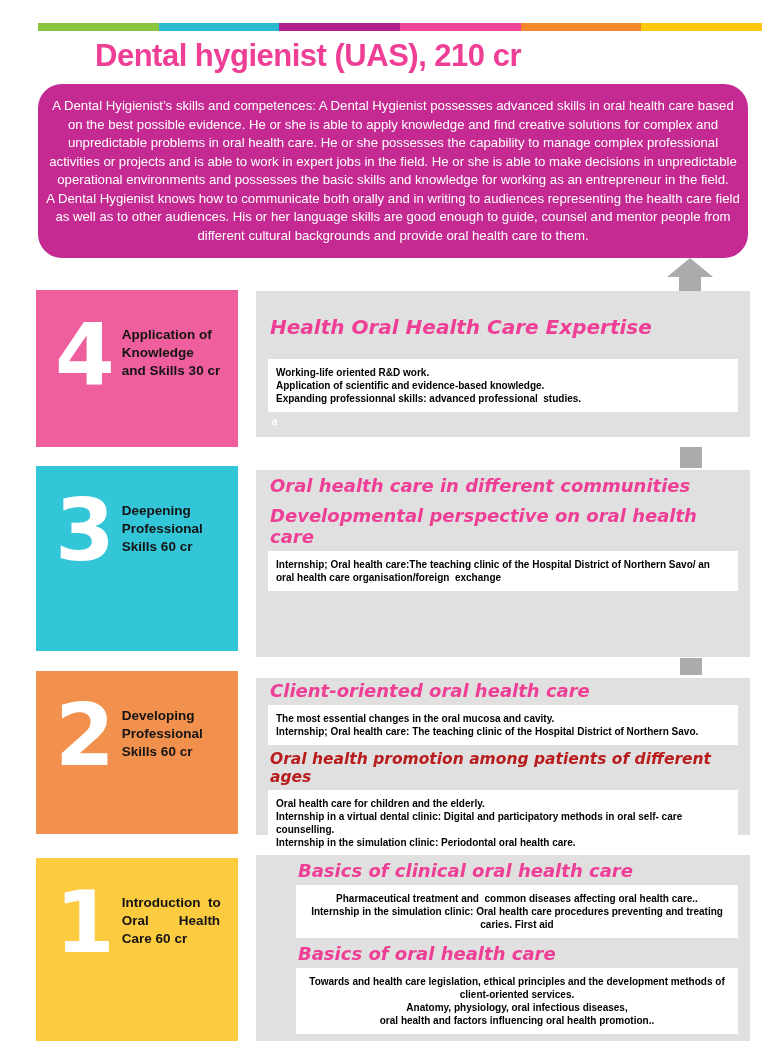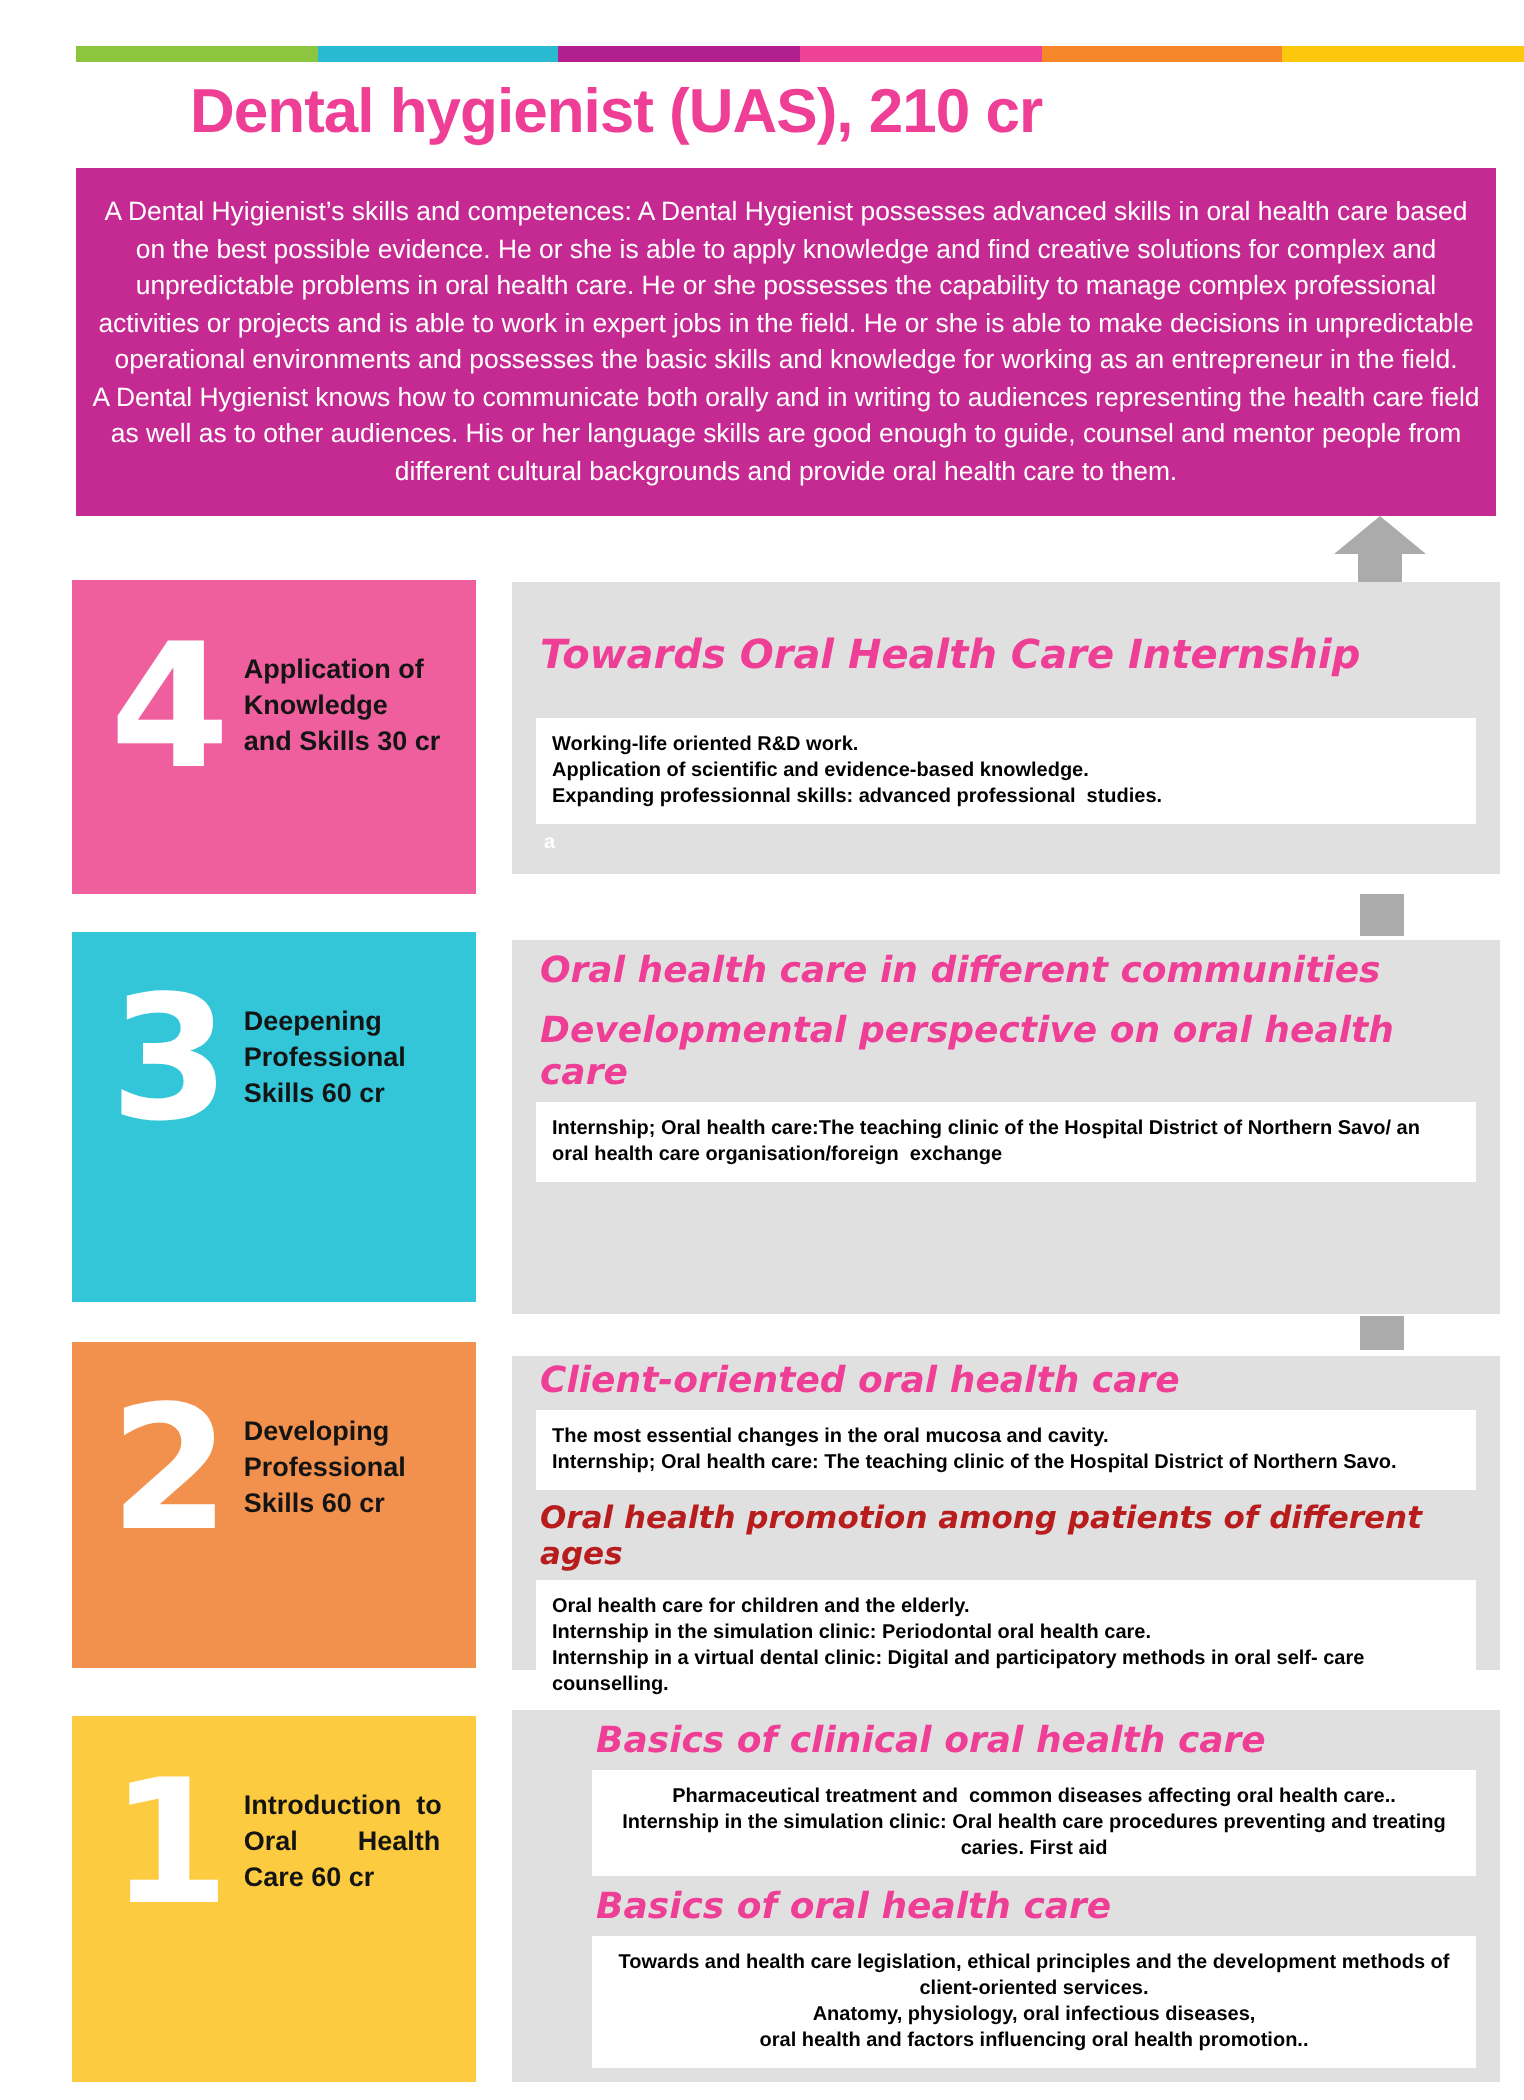--- a/index.html
+++ b/index.html
@@ -77,41 +77,41 @@
     <div class="stripe-seg" style="background: rgb(140, 198, 63);"></div>
     <div class="stripe-seg" style="background: rgb(41, 185, 209);"></div>
     <div class="stripe-seg" style="background: rgb(178, 32, 143);"></div>
     <div class="stripe-seg" style="background: rgb(237, 66, 150);"></div>
     <div class="stripe-seg" style="background: rgb(246, 136, 43);"></div>
     <div class="stripe-seg" style="background: rgb(253, 199, 13);"></div>
   </div>
 
   <h1 class="page-title" style="color: rgb(238, 62, 149);">Dental hygienist (UAS), 210 cr</h1>
 
-  <div class="intro" style="background: rgb(196, 42, 146);">
+  <div class="intro" style="background: rgb(196, 42, 146); border-radius: 24px;">
     <p>A Dental Hyigienist’s skills and competences: A Dental Hygienist possesses advanced skills in oral health care based on the best possible evidence. He or she is able to apply knowledge and find creative solutions for complex and unpredictable problems in oral health care. He or she possesses the capability to manage complex professional activities or projects and is able to work in expert jobs in the field. He or she is able to make decisions in unpredictable operational environments and possesses the basic skills and knowledge for working as an entrepreneur in the field.</p>
     <p>A Dental Hygienist knows how to communicate both orally and in writing to audiences representing the health care field as well as to other audiences. His or her language skills are good enough to guide, counsel and mentor people from different cultural backgrounds and provide oral health care to them.</p>
   </div>
 
   <div class="arrow-head" style="background: rgb(171, 171, 171);"></div>
   <div class="arrow-shaft" style="background: rgb(171, 171, 171);"></div>
   <div class="connector conn-1" style="background: rgb(171, 171, 171);"></div>
   <div class="connector conn-2" style="background: rgb(171, 171, 171);"></div>
   <div class="connector conn-3" style="background: rgb(171, 171, 171);"></div>
 
   <div class="num-box nb-4" style="background: rgb(239, 94, 157);">
     <div class="big-num">4</div>
     <div class="num-label">
         <div>Application of</div>
         <div>Knowledge</div>
         <div>and Skills 30 cr</div>
       </div>
   </div>
   <div class="gray-box gb-4" style="background: rgb(224, 224, 225);">
-    <h3 class="sec-head lg" style="color: rgb(238, 62, 149);">Towards Oral Health Care Internship</h3>
+    <h3 class="sec-head lg" style="color: rgb(238, 62, 149);">Health Oral Health Care Expertise</h3>
     <div class="white-box">
         <div>Working-life oriented R&amp;D work.</div>
         <div>Application of scientific and evidence-based knowledge.</div>
         <div>Expanding professionnal skills: advanced professional  studies.</div>
       </div>
     <div class="stray">a</div>
   </div>
 
   <div class="num-box nb-3" style="background: rgb(51, 197, 216);">
     <div class="big-num">3</div>
@@ -139,22 +139,22 @@
   </div>
   <div class="gray-box gb-2" style="background: rgb(224, 224, 225);">
     <h3 class="sec-head" style="padding-top: 2px; color: rgb(238, 62, 149);">Client-oriented oral health care</h3>
     <div class="white-box">
         <div>The most essential changes in the oral mucosa and cavity.</div>
         <div>Internship; Oral health care: The teaching clinic of the Hospital District of Northern Savo.</div>
       </div>
     <h3 class="sec-head tight" style="color: #b91c1c;">Oral health promotion among patients of different ages</h3>
     <div class="white-box">
         <div>Oral health care for children and the elderly.</div>
+        <div>Internship in a virtual dental clinic: Digital and participatory methods in oral self- care counselling.</div>
         <div>Internship in the simulation clinic: Periodontal oral health care.</div>
-        <div>Internship in a virtual dental clinic: Digital and participatory methods in oral self- care counselling.</div>
       </div>
   </div>
 
   <div class="num-box nb-1" style="background: rgb(253, 203, 64);">
     <div class="big-num">1</div>
     <div class="num-label">
         <div>Introduction  to</div>
         <div>Oral        Health</div>
         <div>Care 60 cr</div>
       </div>

